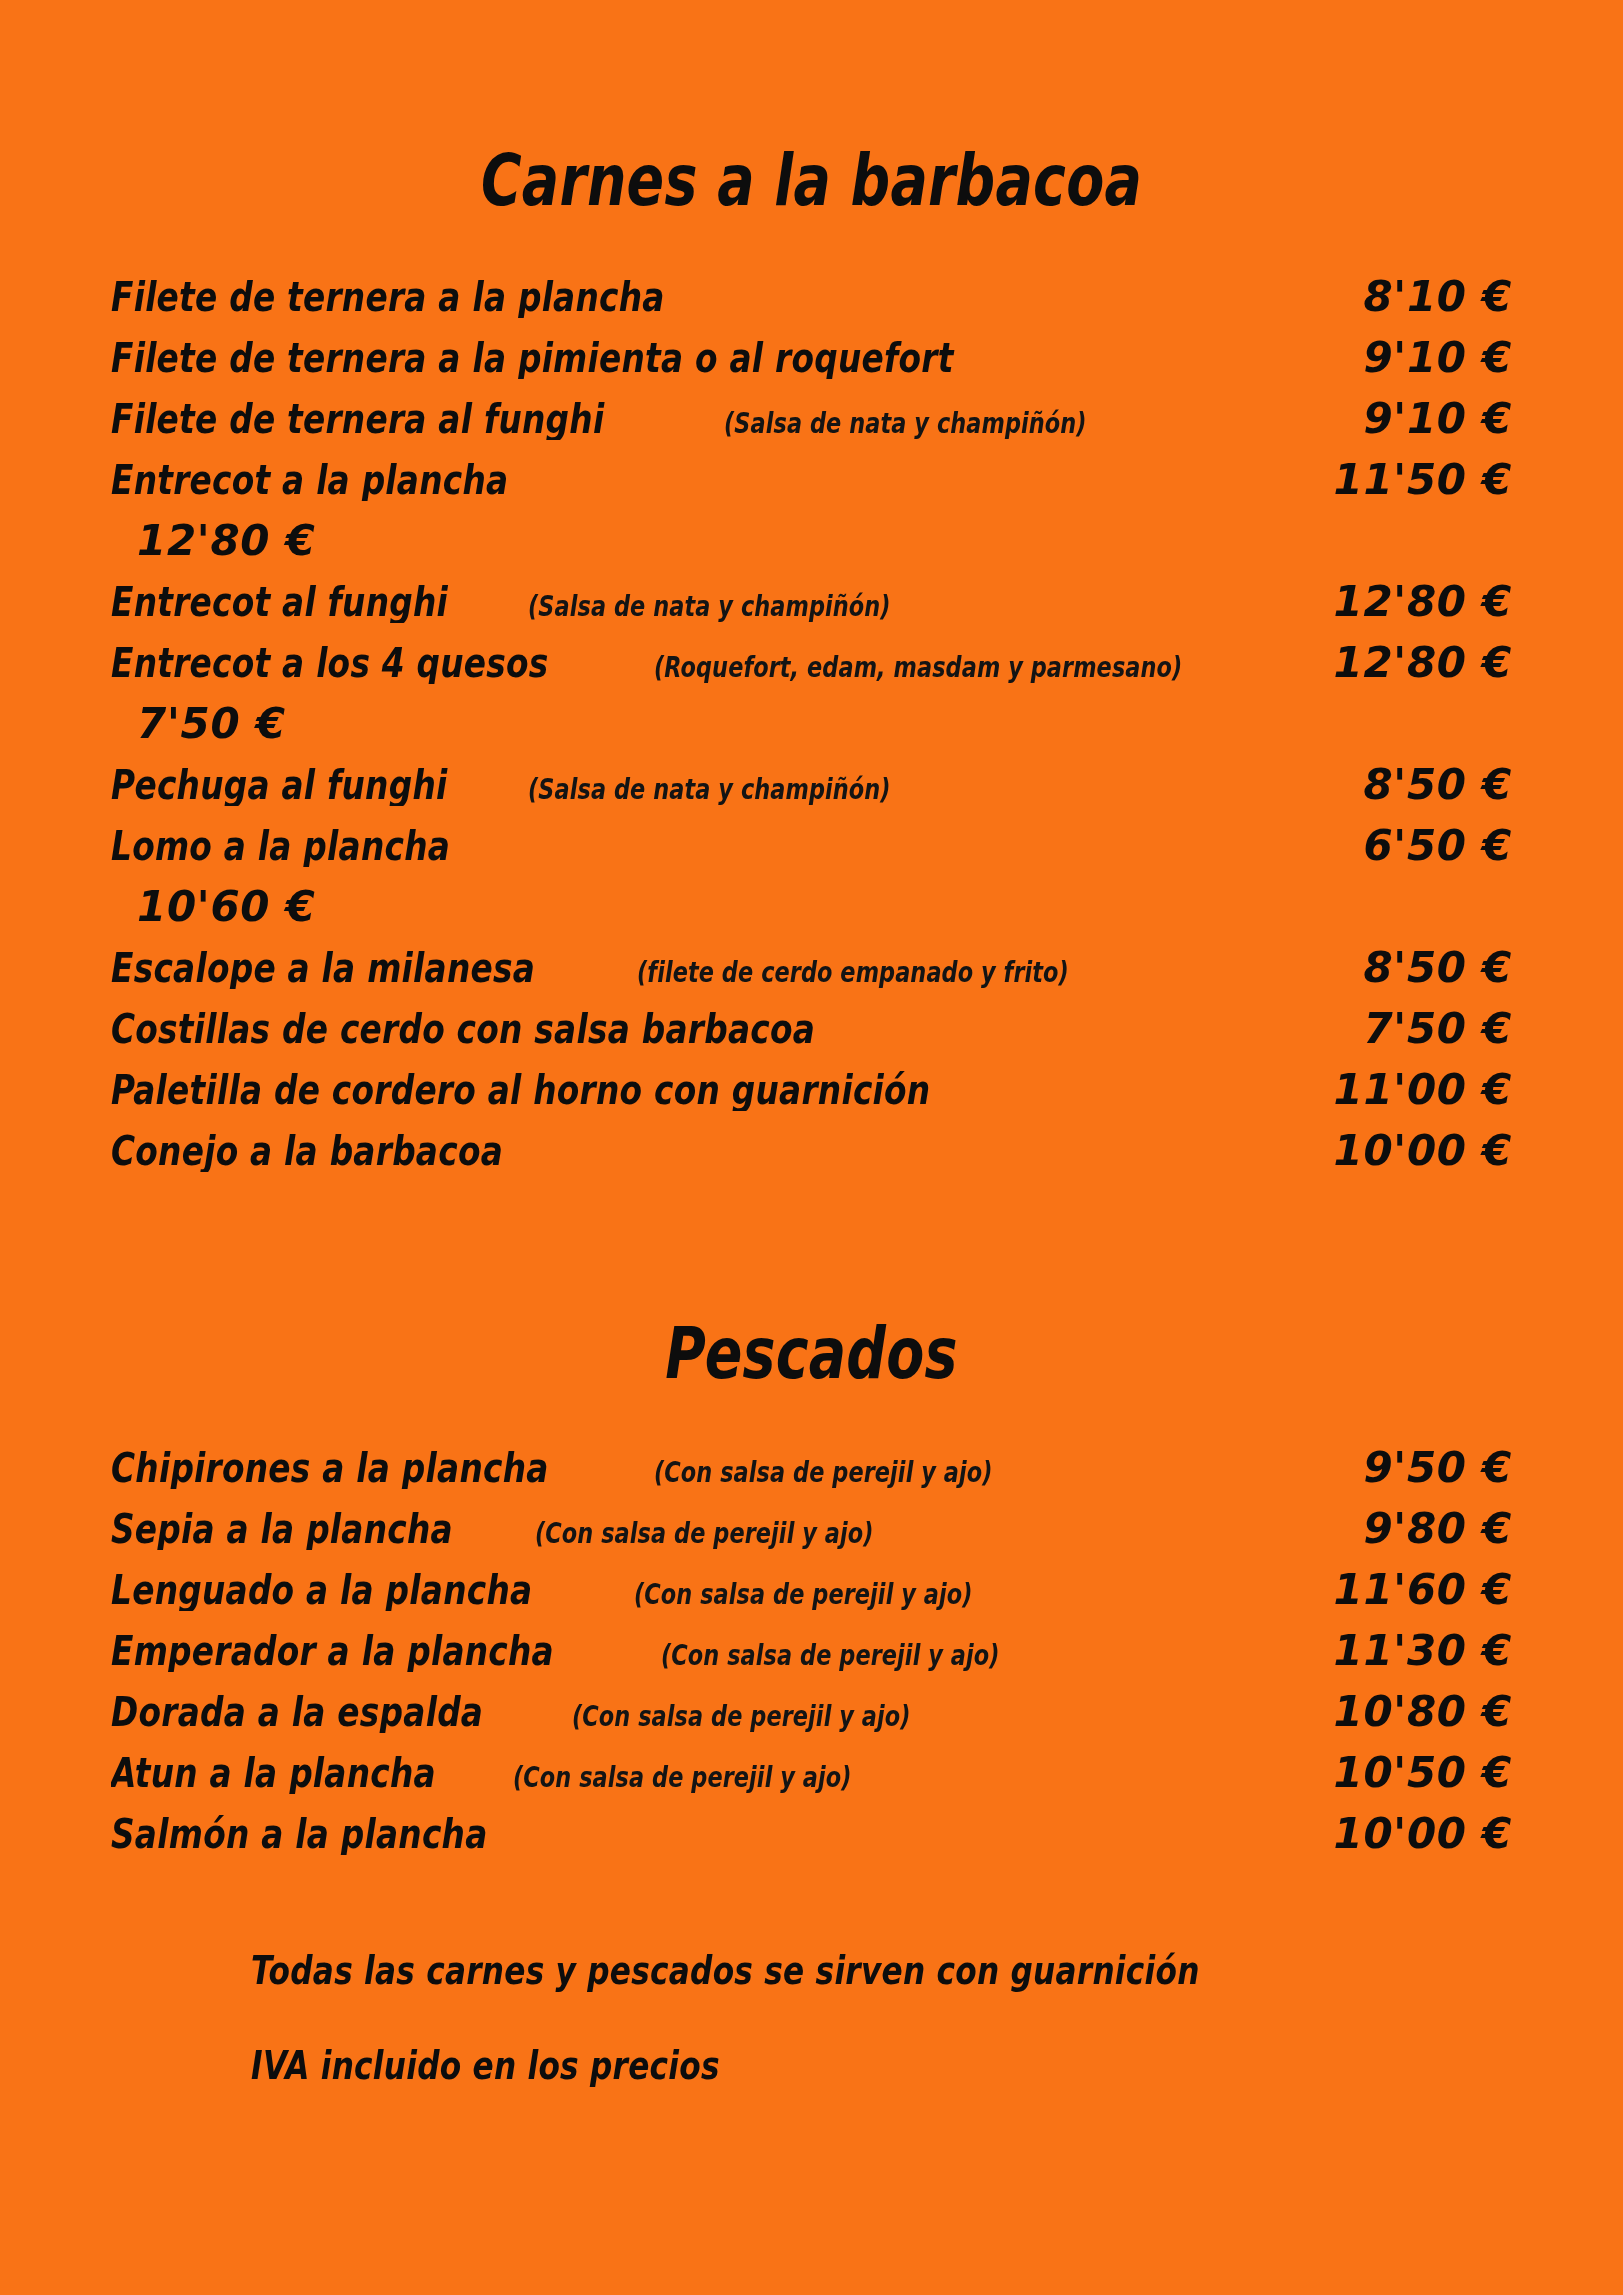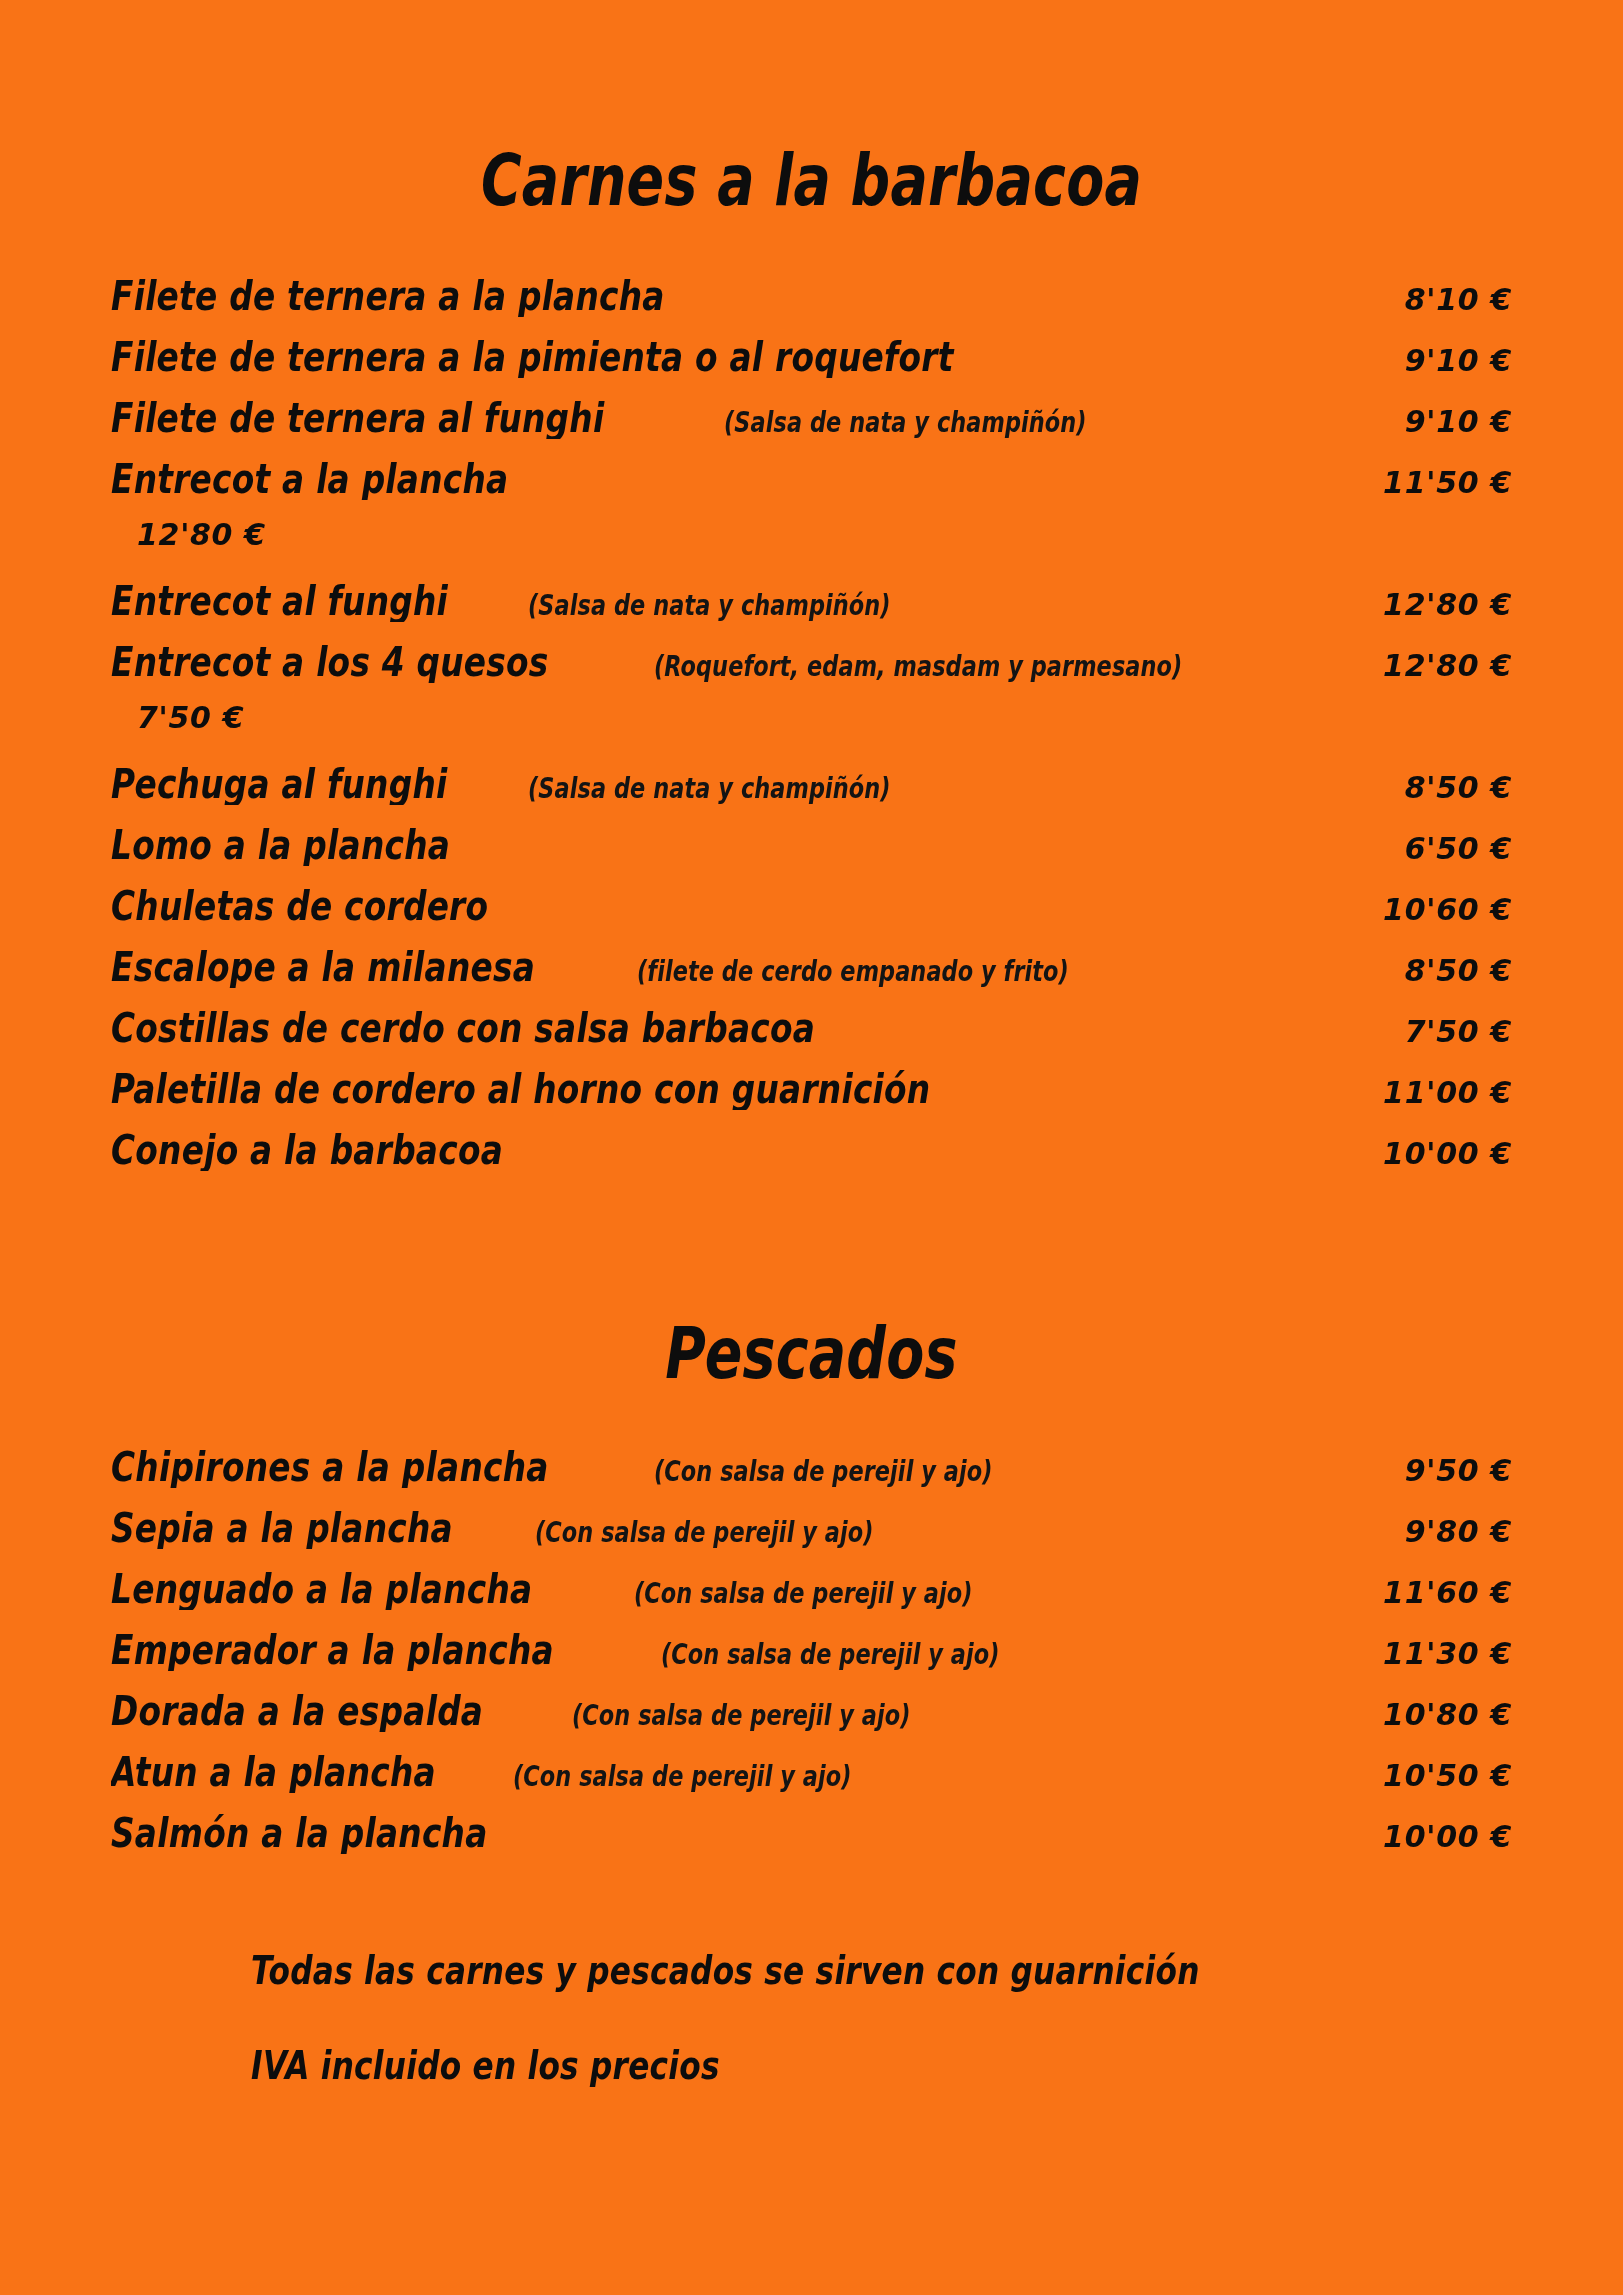--- a/index.html
+++ b/index.html
@@ -110,21 +110,21 @@
 
   .dish-note:not(:empty) {
     margin-left: -3.9px;
   }
 
   .price {
     flex: 0 0 auto;
     font-family: "DejaVu Sans", "Liberation Sans", sans-serif;
     font-weight: bold;
     font-style: italic;
-    font-size: 30px;
+    font-size: 42px;
     line-height: 1;
     color: #0d0d0d;
     text-align: right;
     white-space: nowrap;
     letter-spacing: 0.7px;
     padding-left: 26px;
   }
 
   
   .footer-notes {
@@ -211,24 +211,20 @@
         <span class="price">8'50 €</span>
       </li>
       <li class="menu-row">
         <div class="row-left">
           <span class="dish-name">Lomo a la plancha</span>
           <span class="dish-note"></span>
         </div>
         <span class="price">6'50 €</span>
       </li>
       <li class="menu-row">
-        <div class="row-left">
-          <span class="dish-name">Chuletas de cordero</span>
-          <span class="dish-note"></span>
-        </div>
         <span class="price">10'60 €</span>
       </li>
       <li class="menu-row">
         <div class="row-left">
           <span class="dish-name">Escalope a la milanesa</span>
           <span class="dish-note">(filete de cerdo empanado y frito)</span>
         </div>
         <span class="price">8'50 €</span>
       </li>
       <li class="menu-row">

